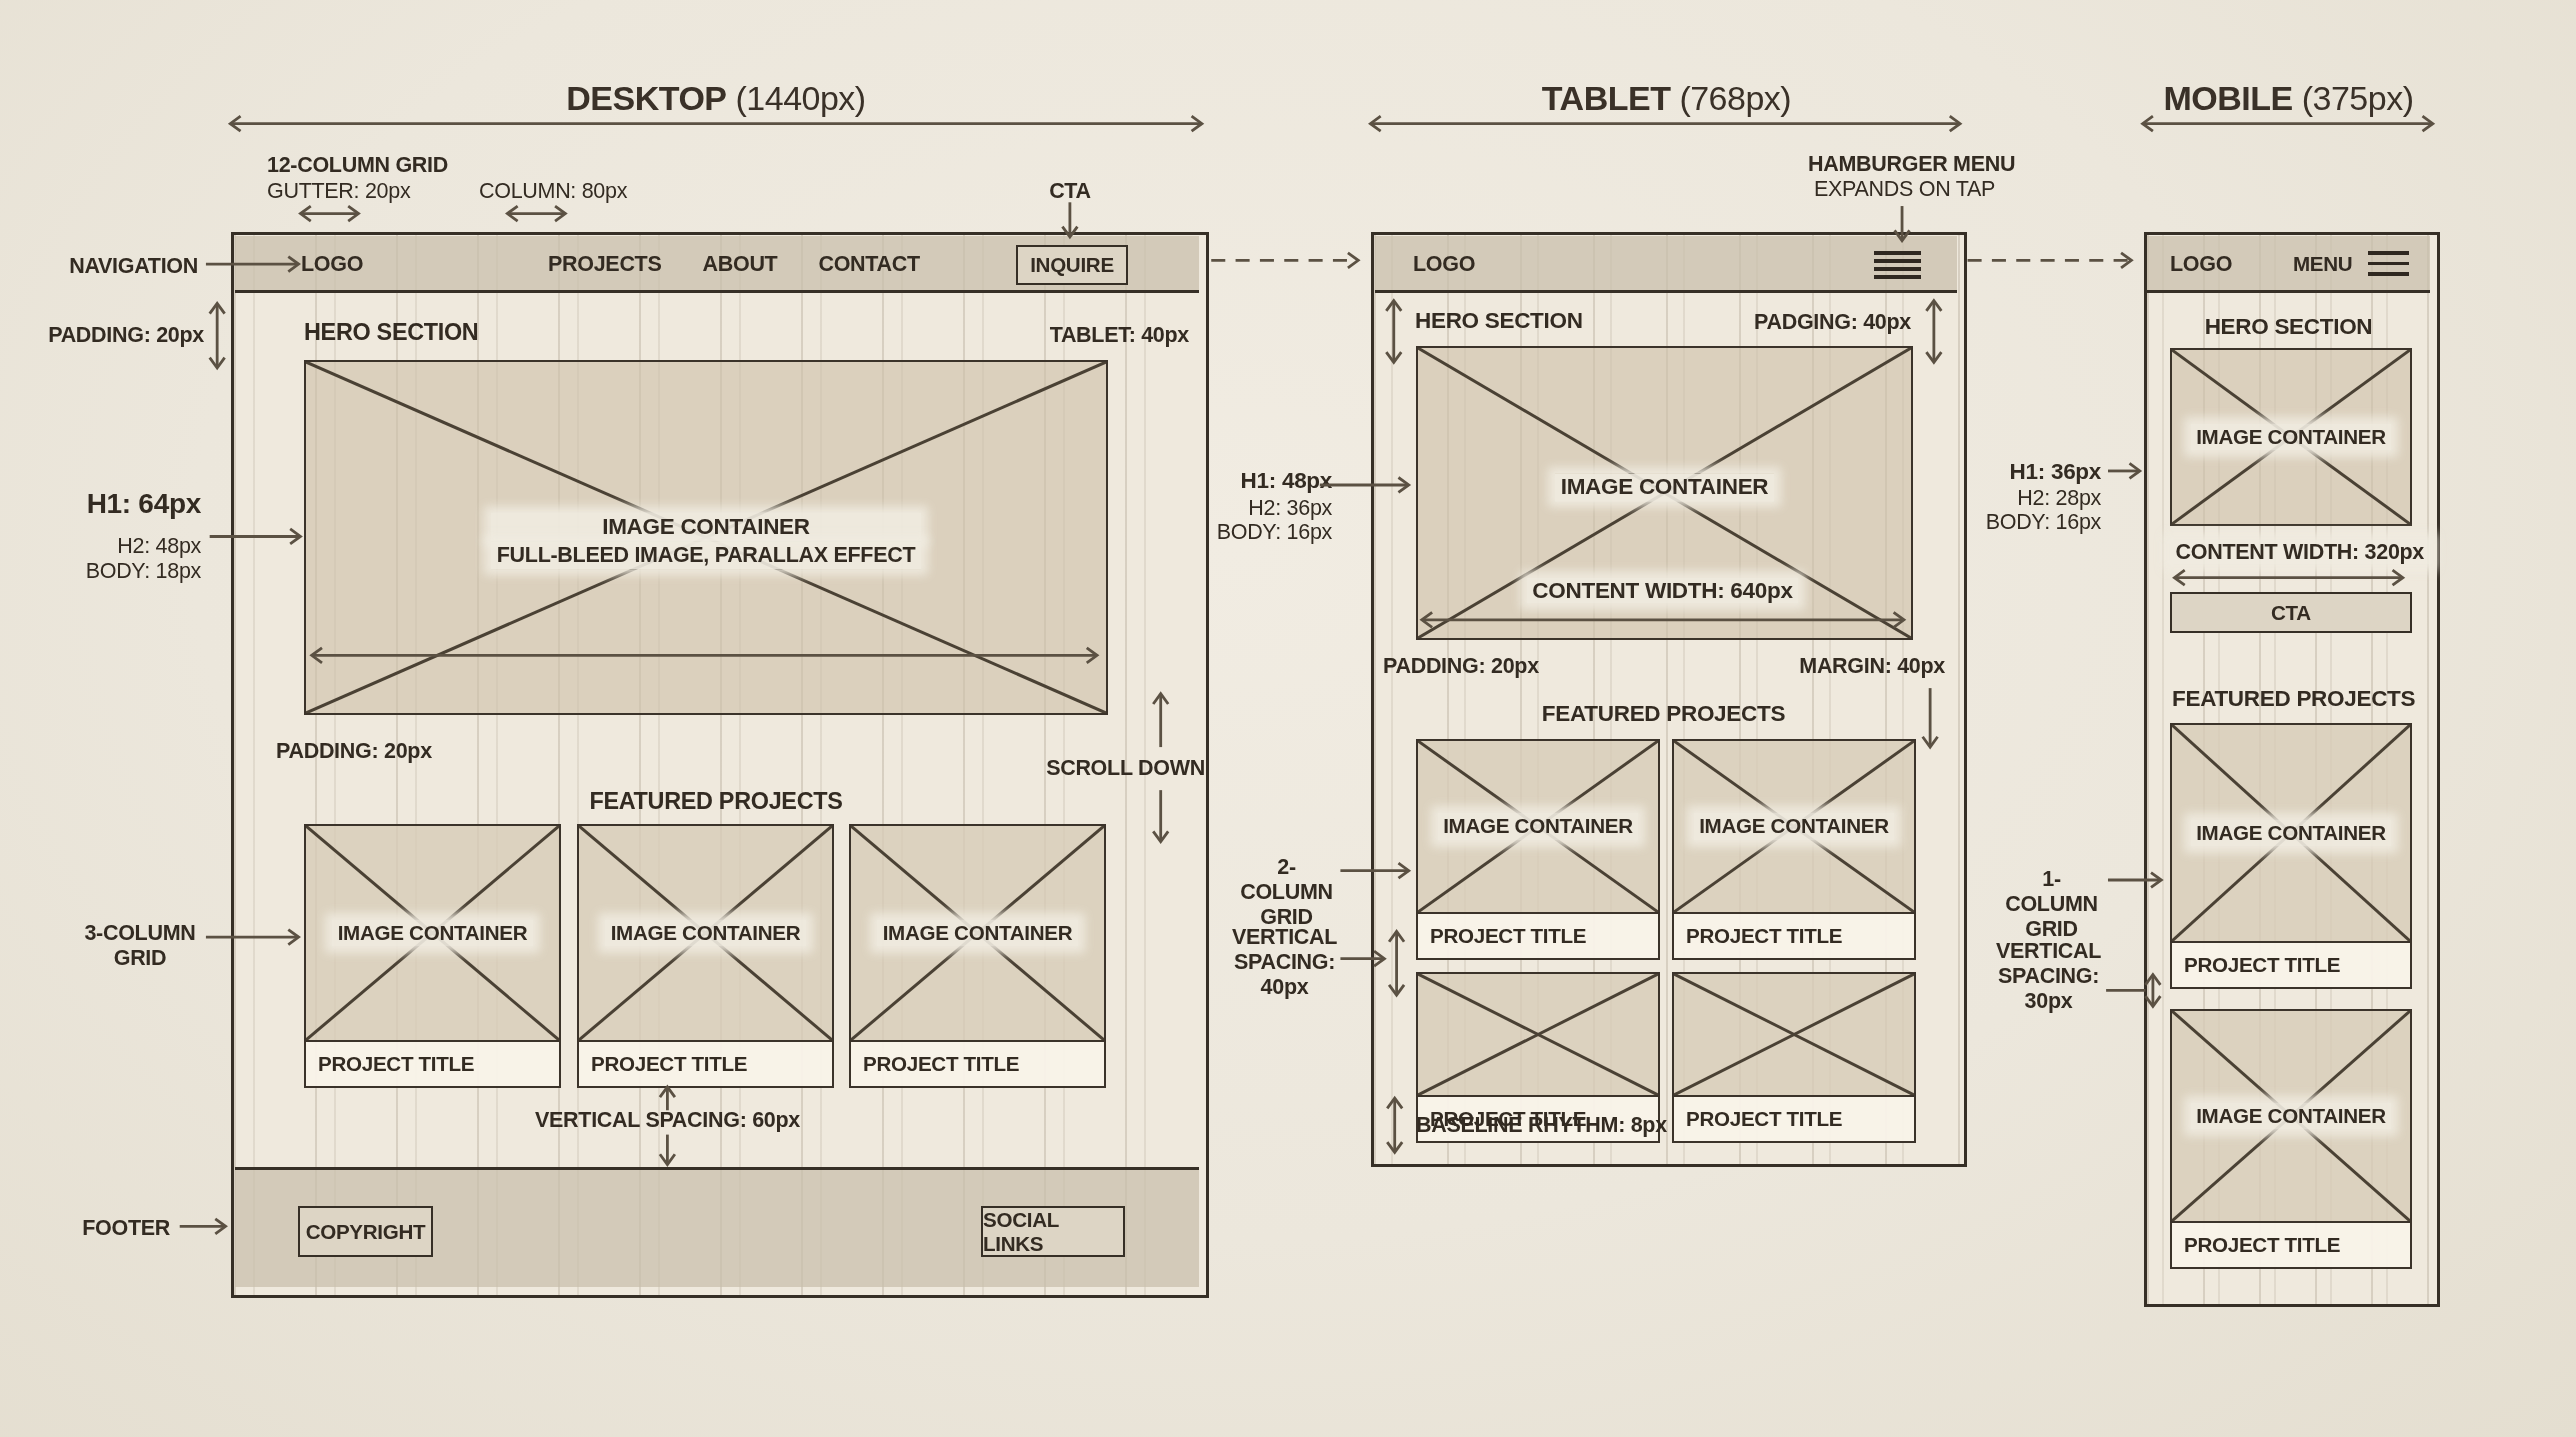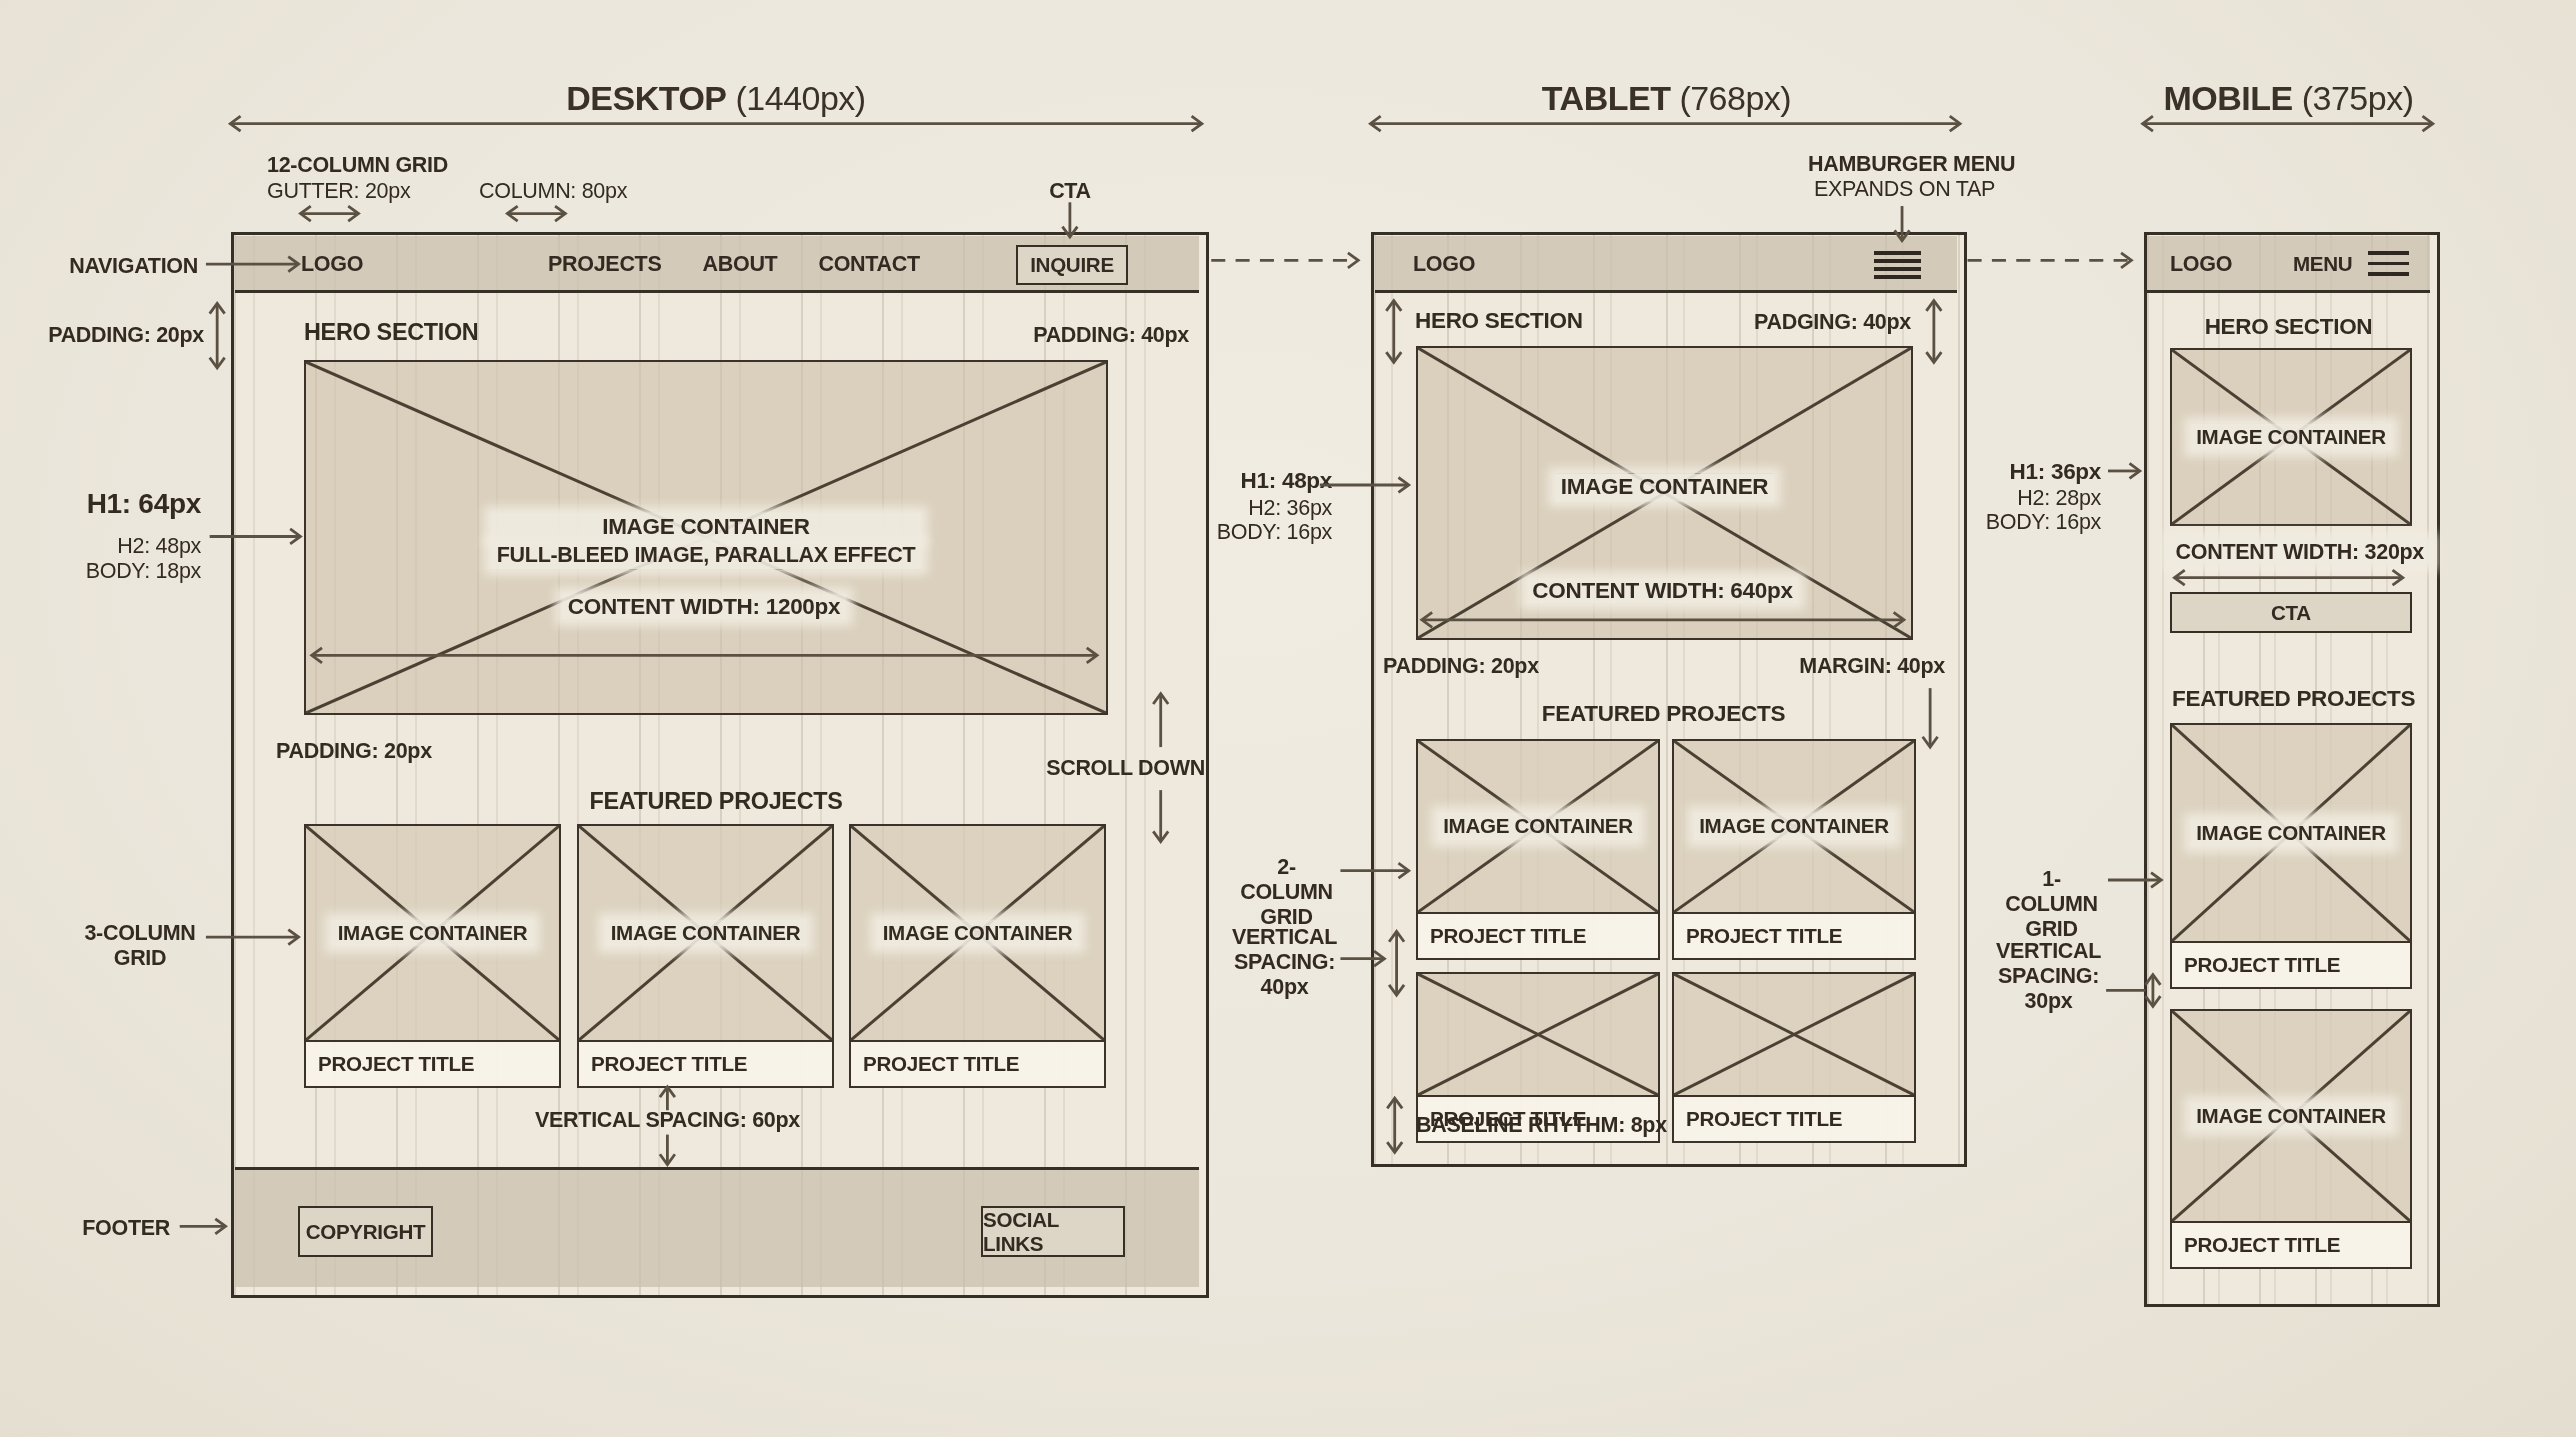--- a/index.html
+++ b/index.html
@@ -52,23 +52,20 @@
   <div class="imgbox" style="left:304px;top:360px;width:800px;height:351px;">
     <svg class="xsvg" viewBox="0 0 100 100" preserveAspectRatio="none">
       <line x1="0" y1="0" x2="100" y2="100" stroke="#4a4134" stroke-width="3" vector-effect="non-scaling-stroke"></line>
       <line x1="100" y1="0" x2="0" y2="100" stroke="#4a4134" stroke-width="3" vector-effect="non-scaling-stroke"></line>
     </svg>
     <div class="boxlabel" style="transform:translateY(3.7px);">
       <span class="halo blk">IMAGE CONTAINER</span>
       <span class="halo blk" style="font-size:21.5px;">FULL-BLEED IMAGE, PARALLAX EFFECT</span>
     </div>
   </div>
-  <div class="t b c" style="left:304px;width:800px;top:594px;font-size:22.5px;">
-    <span class="halo">CONTENT WIDTH: 1200px</span>
-  </div>
 
   <div class="card" style="left:304px;top:824px;width:253px;height:260px;">
     <div class="ci">
       <svg class="xsvg" viewBox="0 0 100 100" preserveAspectRatio="none">
           <line x1="0" y1="0" x2="100" y2="100" stroke="#4a4134" stroke-width="3" vector-effect="non-scaling-stroke"></line>
           <line x1="100" y1="0" x2="0" y2="100" stroke="#4a4134" stroke-width="3" vector-effect="non-scaling-stroke"></line>
         </svg>
       <span class="boxlabel halo" style="font-size:20.6px;">IMAGE CONTAINER</span>
     </div>
     <div class="ct">PROJECT TITLE</div>
@@ -214,21 +211,21 @@
     <span class="b">MOBILE</span> <span>(375px)</span>
   </div>
 
   <div class="t b" style="left:267px;top:153px;">12-COLUMN GRID</div>
   <div class="t" style="left:267px;top:179px;">GUTTER: 20px</div>
   <div class="t" style="left:479px;top:179px;">COLUMN: 80px</div>
   <div class="t b c" style="left:1038px;top:179px;width:64px;">CTA</div>
   <div class="t b" style="right:2378px;top:254px;">NAVIGATION</div>
   <div class="t b" style="right:2372px;top:323px;">PADDING: 20px</div>
   <div class="t b" style="left:304px;top:319px;font-size:23.4px;">HERO SECTION</div>
-  <div class="t b" style="right:1387px;top:323px;">PADDING: 40px</div>
+  <div class="t b" style="right:1387px;top:323px;">TABLET: 40px</div>
   <div class="t b rt" style="right:2375px;top:488px;font-size:28px;">H1: 64px</div>
   <div class="t rt" style="right:2375px;top:534px;">H2: 48px</div>
   <div class="t rt" style="right:2375px;top:559px;">BODY: 18px</div>
   <div class="t b" style="left:276px;top:739px;">PADDING: 20px</div>
   <div class="t b c" style="left:1032px;top:756px;width:187px;">SCROLL DOWN</div>
   <div class="t b c" style="left:529px;top:788px;width:374px;font-size:23.4px;">FEATURED PROJECTS</div>
   <div class="t b c wrap" style="left:80px;top:921px;width:120px;">
     <span class="blk">3-COLUMN</span>
     <span class="blk">GRID</span>
   </div>

